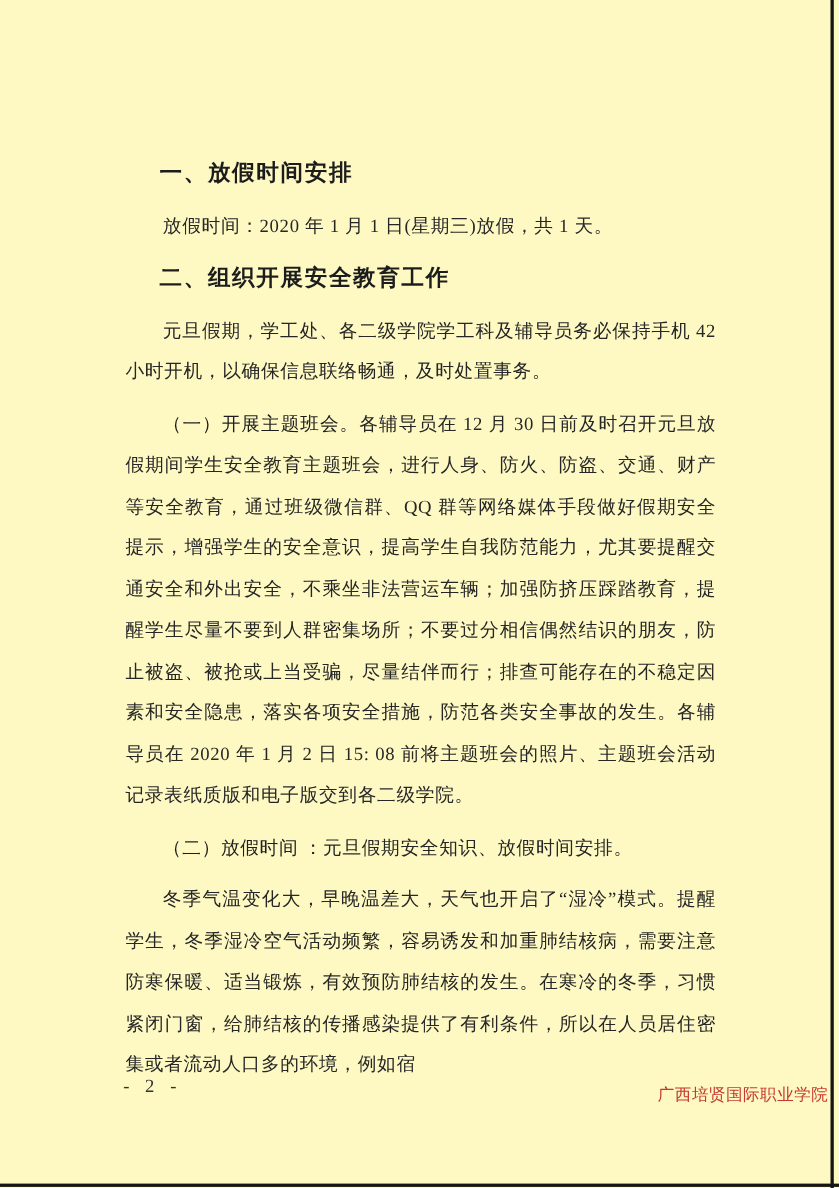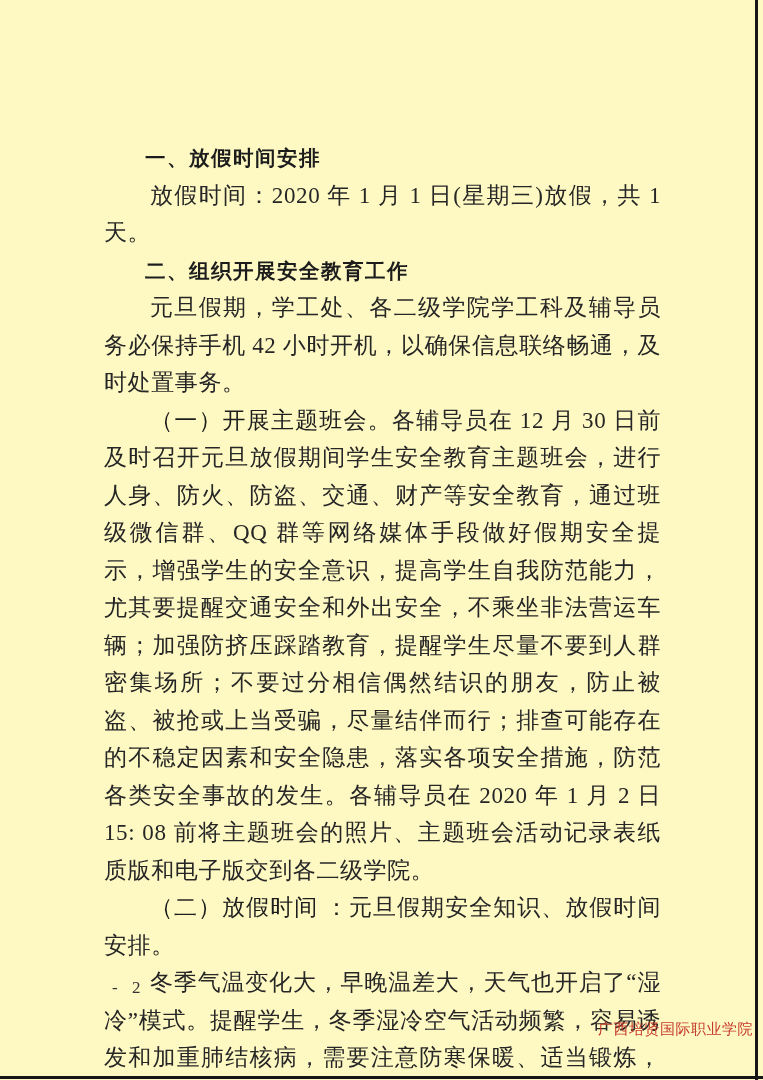--- a/index.html
+++ b/index.html
@@ -25,22 +25,22 @@
     margin: 0;
     font-family: "Liberation Sans", "DejaVu Sans", sans-serif;
     font-weight: bold;
     font-size: 20.5px;
     line-height: 37.5px;
     color: #1c1c1c;
     text-indent: 2em;
     letter-spacing: 1.5px;
   }
   .body-p {
-    margin: 0;
-    font-size: 23px;
+    margin: 10px;
+    font-size: 17px;
     line-height: 37.5px;
     color: #262626;
     text-indent: 2em;
     text-align: justify;
     letter-spacing: 0.6px;
   }
   .lead {
     font-weight: normal;
     color: #1d1d1d;
   }
@@ -49,21 +49,21 @@
     left: 112px;
     top: 976px;
     font-size: 17px;
     line-height: 24px;
     color: #333333;
     letter-spacing: 5px;
   }
   .watermark {
     position: absolute;
     right: 10px;
-    top: 1018px;
+    top: 985px;
     font-size: 15px;
     line-height: 22px;
     font-family: "Liberation Sans", "DejaVu Sans", sans-serif;
     letter-spacing: 0.5px;
   }
   .edge-v {
     position: absolute;
     top: 0;
     right: 5px;
     width: 3px;

